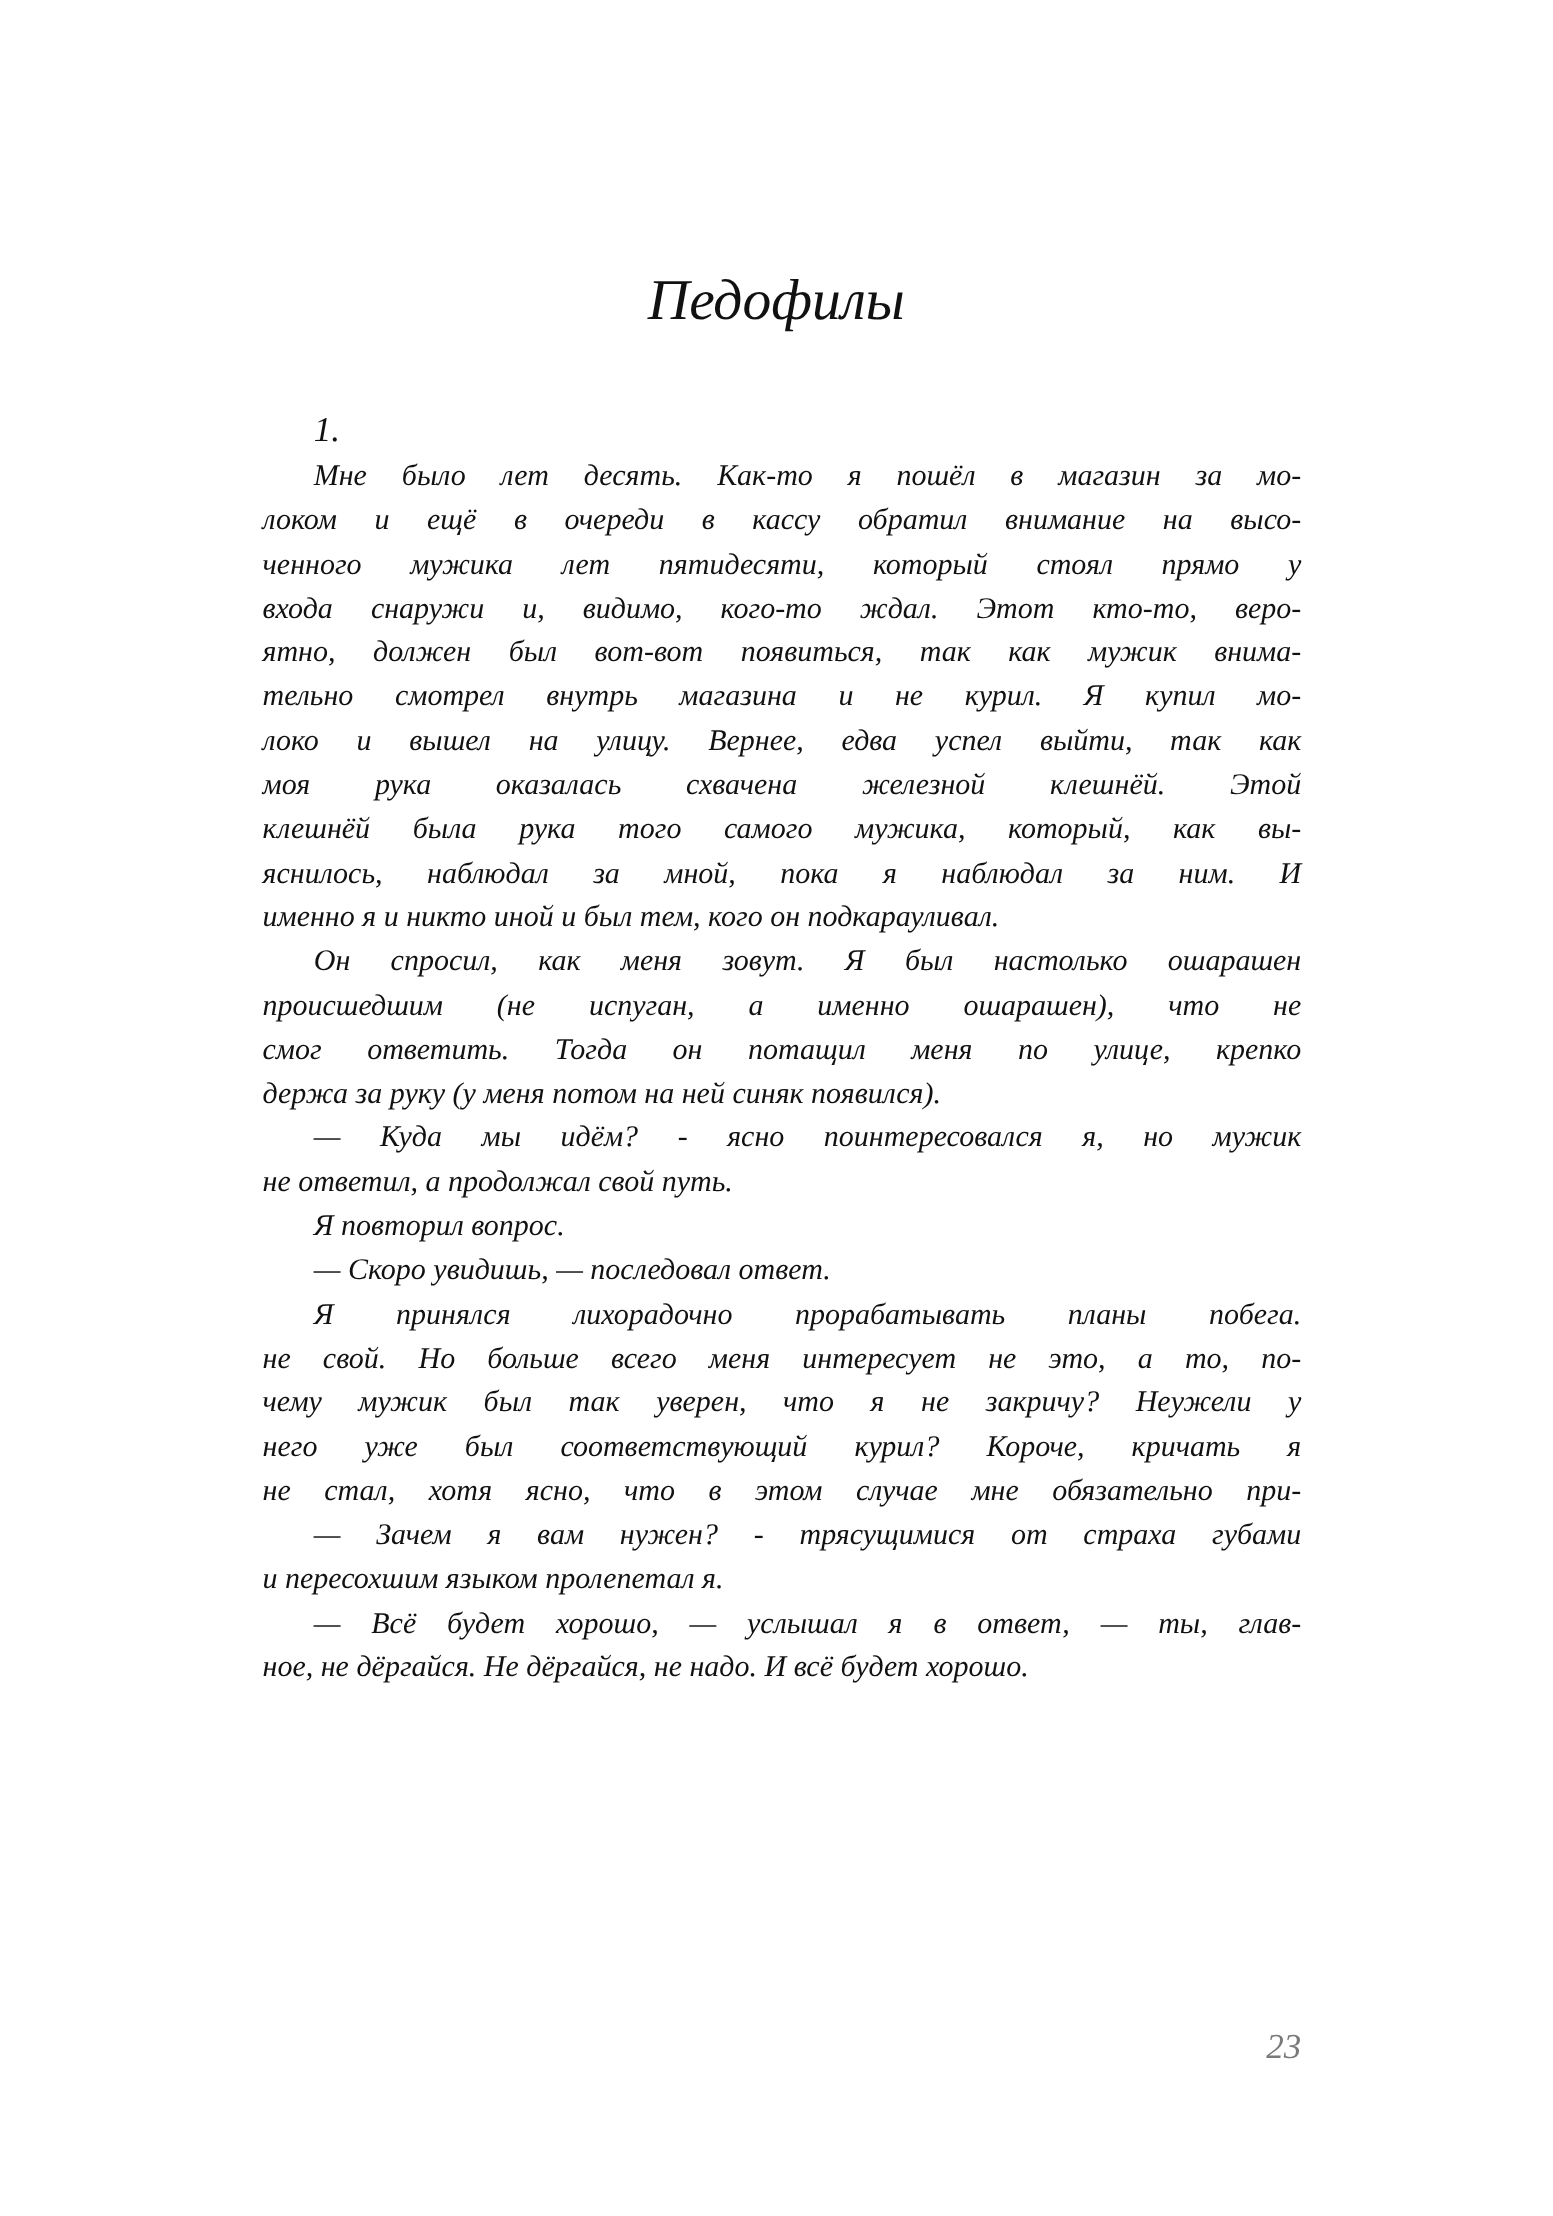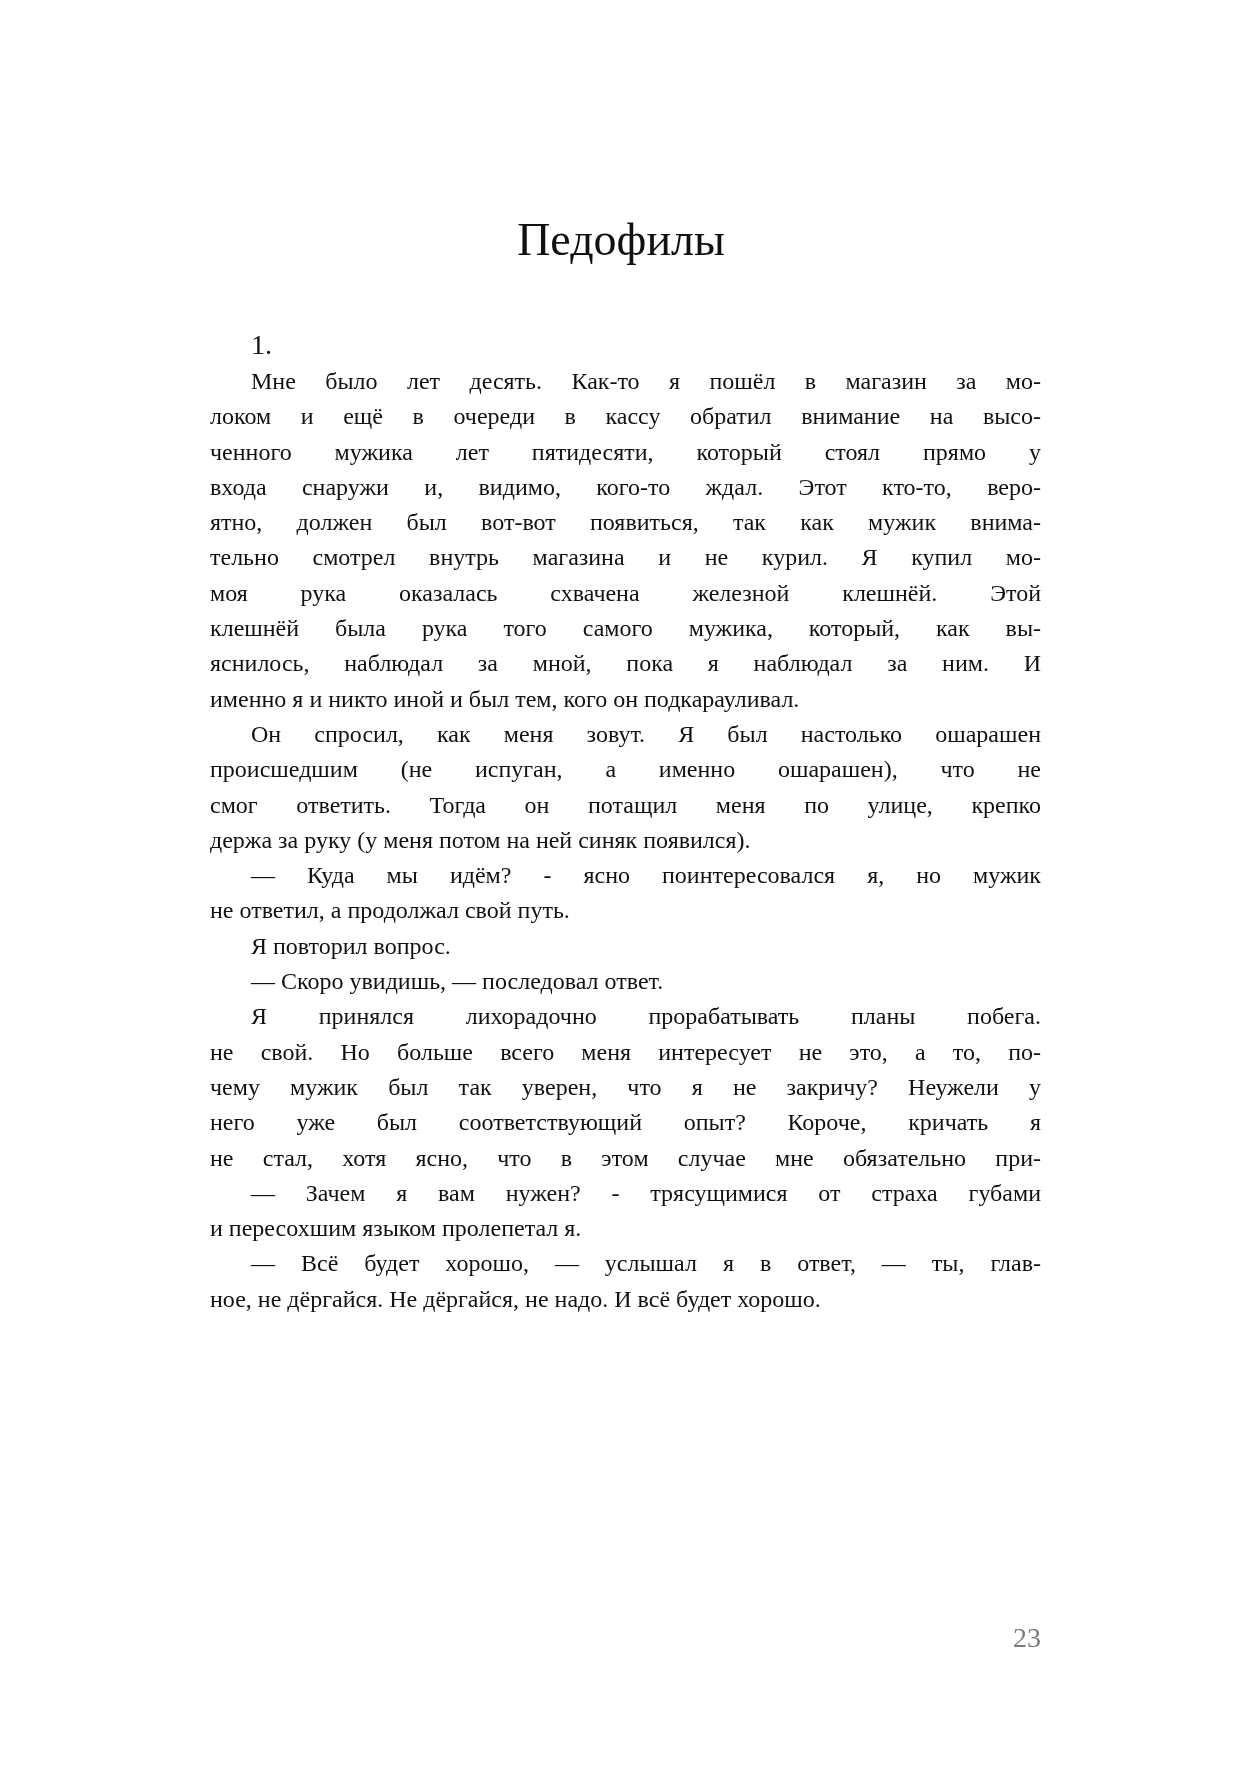--- a/index.html
+++ b/index.html
@@ -14,20 +14,21 @@
       overflow: hidden;
       font-family: "Liberation Serif", "DejaVu Serif", serif;
       color: #111111;
     }
     .page {
       position: absolute;
       left: 0; top: 0;
       width: 1242px;
       height: 1773px;
       background: #ffffff;
+      font-style: italic;
     }
     .chapter-title {
       position: absolute;
       left: 0;
       width: 1242px;
       top: 212px;
       text-align: center;
       font-size: 46px;
       line-height: 56px;
       margin: 0;
@@ -85,20 +86,21 @@
   <div class="section-number">1.</div>
 
   <div class="body-text" id="body-text">
       <div>
         <span class="line indent">Мне было лет десять. Как-то я пошёл в магазин за мо-</span>
         <span class="line">локом и ещё в очереди в кассу обратил внимание на высо-</span>
         <span class="line">ченного мужика лет пятидесяти, который стоял прямо у</span>
         <span class="line">входа снаружи и, видимо, кого-то ждал. Этот кто-то, веро-</span>
         <span class="line">ятно, должен был вот-вот появиться, так как мужик внима-</span>
         <span class="line">тельно смотрел внутрь магазина и не курил. Я купил мо-</span>
+        <span class="line">локо и вышел на улицу. Вернее, едва успел выйти, так как</span>
         <span class="line">моя рука оказалась схвачена железной клешнёй. Этой</span>
         <span class="line">клешнёй была рука того самого мужика, который, как вы-</span>
         <span class="line">яснилось, наблюдал за мной, пока я наблюдал за ним. И</span>
         <span class="line last">именно я и никто иной и был тем, кого он подкарауливал.</span>
       </div>
       <div>
         <span class="line indent">Он спросил, как меня зовут. Я был настолько ошарашен</span>
         <span class="line">происшедшим (не испуган, а именно ошарашен), что не</span>
         <span class="line">смог ответить. Тогда он потащил меня по улице, крепко</span>
         <span class="line last">держа за руку (у меня потом на ней синяк появился).</span>
@@ -110,21 +112,21 @@
       <div>
         <span class="line indent last">Я повторил вопрос.</span>
       </div>
       <div>
         <span class="line indent last">— Скоро увидишь, — последовал ответ.</span>
       </div>
       <div>
         <span class="line indent">Я принялся лихорадочно прорабатывать планы побега.</span>
         <span class="line">не свой. Но больше всего меня интересует не это, а то, по-</span>
         <span class="line">чему мужик был так уверен, что я не закричу? Неужели у</span>
-        <span class="line">него уже был соответствующий опыт? Короче, кричать я</span>
+        <span class="line">него уже был соответствующий курил? Короче, кричать я</span>
         <span class="line">не стал, хотя ясно, что в этом случае мне обязательно при-</span>
       </div>
       <div>
         <span class="line indent">— Зачем я вам нужен? - трясущимися от страха губами</span>
         <span class="line last">и пересохшим языком пролепетал я.</span>
       </div>
       <div>
         <span class="line indent">— Всё будет хорошо, — услышал я в ответ, — ты, глав-</span>
         <span class="line last">ное, не дёргайся. Не дёргайся, не надо. И всё будет хорошо.</span>
       </div>

